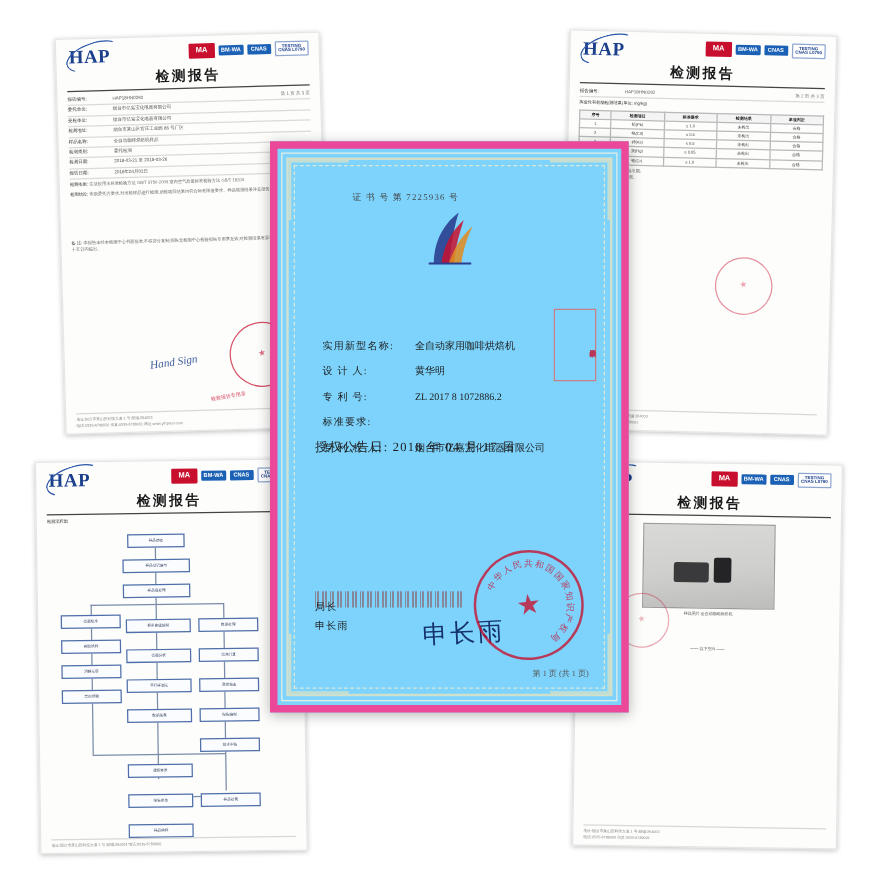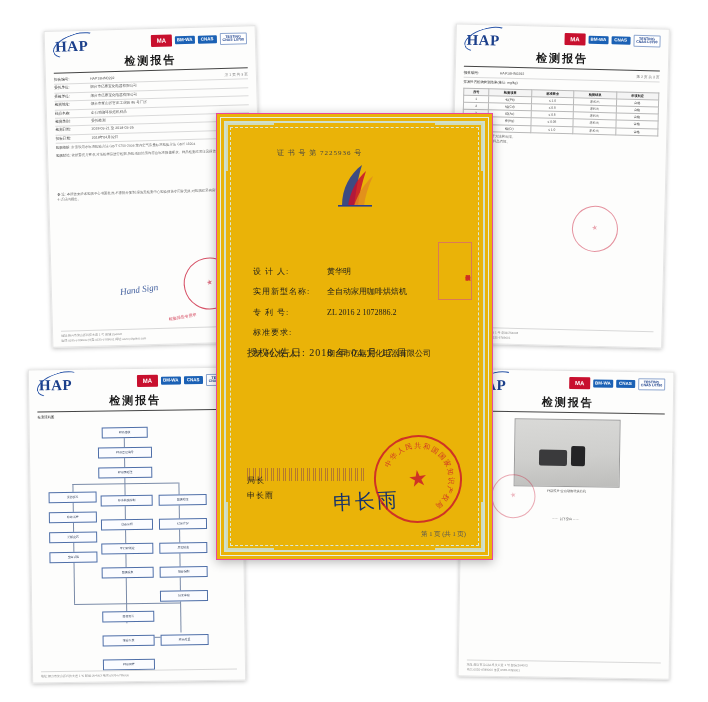--- a/index.html
+++ b/index.html
@@ -254,22 +254,22 @@
     margin-top: 2px;
   }
 
   
   #cert {
     position: absolute;
     left: 216px;
     top: 113px;
     width: 275px;
     height: 445px;
-    background: #eab308;
-    border: 1px solid #ec4899;
+    background: #7dd3fc;
+    border: 6px solid #ec4899;
     box-shadow: 0 2px 10px rgba(0,0,0,0.30);
     overflow: hidden;
   }
   #cert .guilloche {
     position: absolute;
     inset: 7px;
     border: 2px solid #cfe0cd;
     outline: 1px solid #e5efe3;
     outline-offset: 3px;
   }
@@ -690,30 +690,30 @@
       <path d="M20 44 C22 30 28 18 38 9 C34 21 31 33 30 44 Z" fill="#c8102e" opacity="0.85"></path>
       <path d="M26 44 C30 32 36 22 45 14 C40 25 37 35 36 44 Z" fill="#e08b1e" opacity="0.85"></path>
       <rect x="10" y="43" width="34" height="1.6" fill="#2a3f8f"></rect>
     </svg>
 
 
     <div class="cert-sideseal">中华人民共和国国家知识产权局</div>
 
     <div class="cert-fields">
       <div class="cf-row">
+        <span class="cf-k">实用新型名称:</span>
+        <span class="cf-v">全自动家用咖啡烘焙机</span>
+      </div>
+      <div class="cf-row">
         <span class="cf-k">设 计 人:</span>
         <span class="cf-v">黄华明</span>
       </div>
       <div class="cf-row">
-        <span class="cf-k">实用新型名称:</span>
-        <span class="cf-v">全自动家用咖啡烘焙机</span>
-      </div>
-      <div class="cf-row">
         <span class="cf-k">专 利 号:</span>
-        <span class="cf-v">ZL 2016 2 1072886.2</span>
+        <span class="cf-v">ZL 2017 8 1072886.2</span>
       </div>
       <div class="cf-row">
         <span class="cf-k">标准要求:</span>
       </div>
       <div class="cf-row">
         <span class="cf-k">专 利 权 人:</span>
         <span class="cf-v">烟台市亿嘉宝化电器有限公司</span>
       </div>
     </div>
 

